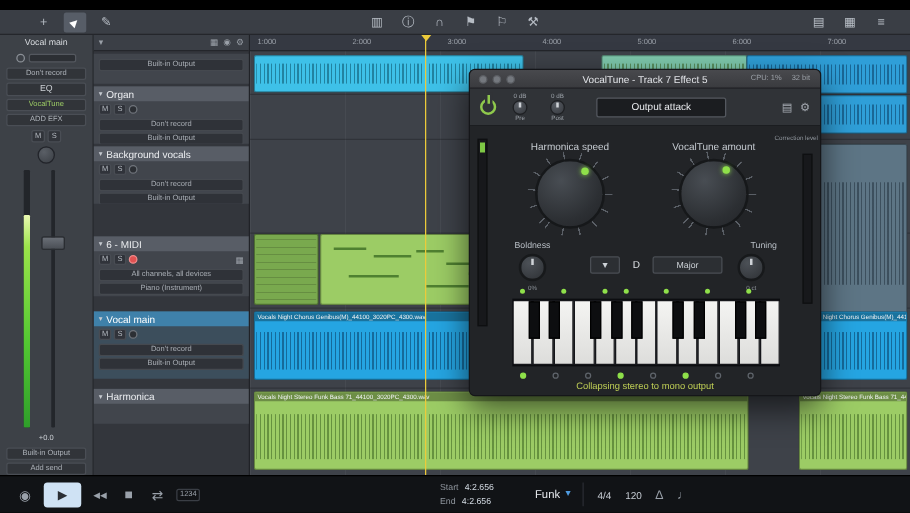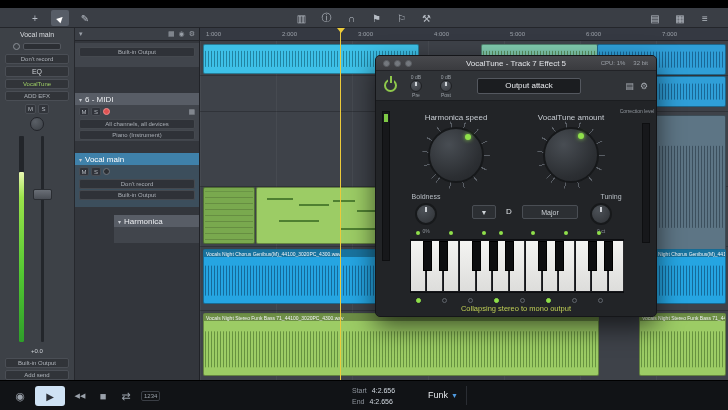--- a/index.html
+++ b/index.html
@@ -214,21 +214,47 @@
       <span class="tp-sp"></span>
       <span>▦</span>
       <span>◉</span>
       <span>⚙</span>
     </div>
 
     <div class="track" style="height:24px;">
       <div class="track-btn" style="margin-top:4px;">Built-in Output</div>
     </div>
 
-
+    <div class="track" style="height:46px;">
+      <div class="track-name">
+        <span class="tn-arrow">▾</span>
+        <span>Organ</span>
+      </div>
+      <div class="track-ctl">
+        <span class="sq">M</span>
+        <span class="sq">S</span>
+        <span class="rec-dot"></span>
+      </div>
+      <div class="track-btn">Don't record</div>
+      <div class="track-btn">Built-in Output</div>
+    </div>
+
+    <div class="track" style="height:46px;">
+      <div class="track-name">
+        <span class="tn-arrow">▾</span>
+        <span>Background vocals</span>
+      </div>
+      <div class="track-ctl">
+        <span class="sq">M</span>
+        <span class="sq">S</span>
+        <span class="rec-dot"></span>
+      </div>
+      <div class="track-btn">Don't record</div>
+      <div class="track-btn">Built-in Output</div>
+    </div>
 
     <div style="height:24px;"></div>
 
     <div class="track" style="height:48px;text-align:center;">
       <div class="track-name">
         <span class="tn-arrow">▾</span>
         <span>6 - MIDI</span>
       </div>
       <div class="track-ctl">
         <span class="sq">M</span>
@@ -252,21 +278,21 @@
         <span class="sq">S</span>
         <span class="rec-dot"></span>
       </div>
       <div class="track-btn">Don't record</div>
       <div class="track-btn">Built-in Output</div>
     </div>
 
     <div style="height:6px;"></div>
 
 
-    <div class="track" style="height:28px;margin-left:39px;">
+    <div class="track" style="height:28px;">
       <div class="track-name">
         <span class="tn-arrow">▾</span>
         <span>Harmonica</span>
       </div>
     </div>
   </div>
 
   <div class="timeline">
     <div class="ruler">
         <span class="ruler-label" style="left: 6px;">1:000</span>
@@ -455,15 +481,21 @@
     </div>
     <div class="tr-range">
       <div><span>Start</span><b>4:2.656</b></div>
       <div><span>End</span><b>4:2.656</b></div>
     </div>
     <div class="tr-grid">
       <span>Funk</span>
       <span class="arr">▼</span>
     </div>
     <div class="tr-sep"></div>
+    <div class="tr-meta">
+      <span>4/4</span>
+      <span>120</span>
+      <span class="ico">∆</span>
+      <span class="ico">♩</span>
+    </div>
   </div>
 
 </div>
 
 </body></html>

